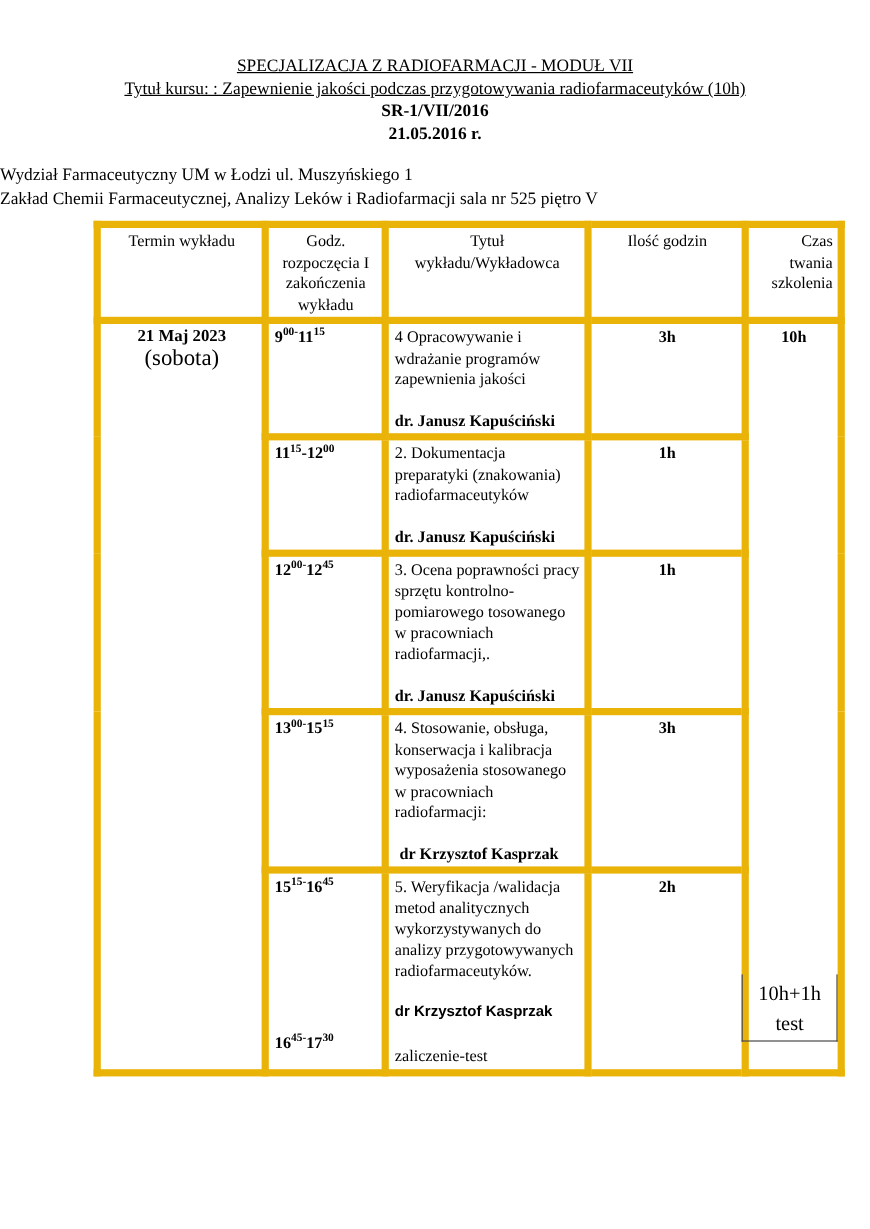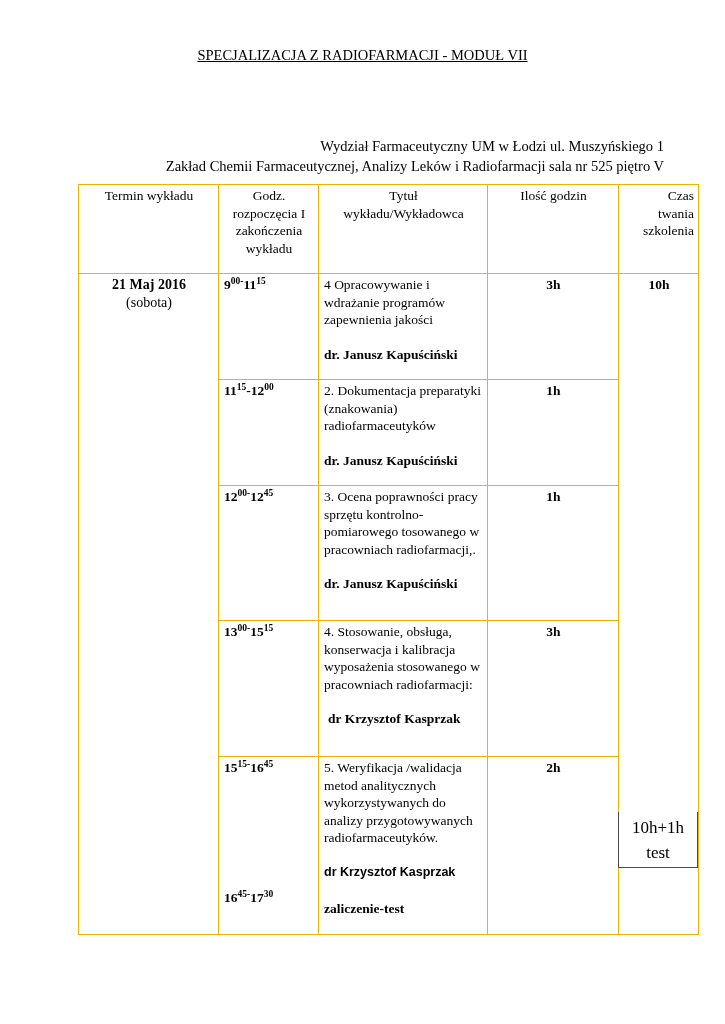--- a/index.html
+++ b/index.html
@@ -30,42 +30,42 @@
     white-space: nowrap;
   }
   .hdr-underline { text-decoration: underline; }
   .hdr-bold { font-weight: bold; }
 
   .venue-block {
     position: absolute;
     left: 0;
     top: 136px;
     width: 664px;
-    text-align: right;
+    text-align: left;
     font-family: Liberation Serif, serif;
   }
   .venue-line {
     font-size: 14.5px;
     line-height: 20px;
     white-space: nowrap;
   }
 
   
   .sched-table {
     position: absolute;
     left: 78px;
     top: 184px;
     width: 620px;
     border-collapse: collapse;
     table-layout: fixed;
   }
   .sched-table td {
-    border: 1px solid #eab308;
+    border: 6px solid #eab308;
     vertical-align: top;
-    padding: 2px 4px 16px 5px;
+    padding: 2px 4px 2px 5px;
     font-size: 13.5px;
     line-height: 17.5px;
     margin-top: 23px;
   }
 
   .col-termin   { width: 140px; }
   .col-godz     { width: 100px; }
   .col-tytul    { width: 169px; }
   .col-ilosc    { width: 131px; }
   .col-czas     { width: 80px;  }
@@ -73,21 +73,21 @@
   
   .hdr-cell { text-align: center; height: 62px; }
   .hdr-cell.left-align { text-align: right; padding-left: 6px; }
 
   
   .date-cell {
     text-align: center;
     vertical-align: middle;
   }
   .date-main { font-weight: bold; font-size: 14px; }
-  .date-sub  { font-size: 14px; }
+  .date-sub  { font-size: 19px; }
 
   
   .time-cell {
     font-weight: bold;
     font-size: 13.5px;
     white-space: nowrap;
     padding-top: 3px;
     padding-left: 6px;
   }
   .time-cell sup {
@@ -103,21 +103,21 @@
     font-weight: bold;
     display: block;
     margin-top: 17px;
   }
   .lecturer.indented { padding-left: 4px; }
   .lecturer.sans {
     font-family: "Liberation Sans", "DejaVu Sans", sans-serif;
     font-size: 12.5px;
   }
   .test-line {
-    font-weight: bold;
+    font-weight: normal;
     display: block;
     margin-top: 19px;
   }
 
   
   .hours-cell {
     text-align: center;
     vertical-align: middle;
     font-weight: bold;
     font-size: 13px;
@@ -147,20 +147,23 @@
     justify-content: center;
     font-size: 17px;
     line-height: 25px;
   }
 </style>
 </head>
 <body>
 
 <div class="doc-header">
   <div class="hdr-line hdr-underline">SPECJALIZACJA Z RADIOFARMACJI - MODUŁ VII</div>
+  <div class="hdr-line hdr-underline">Tytuł kursu: : Zapewnienie jakości podczas przygotowywania radiofarmaceutyków  (10h)</div>
+  <div class="hdr-line hdr-bold">SR-1/VII/2016</div>
+  <div class="hdr-line hdr-bold">21.05.2016 r.</div>
 </div>
 
 <div class="venue-block">
   <div class="venue-line">Wydział Farmaceutyczny UM w Łodzi  ul. Muszyńskiego 1</div>
   <div class="venue-line">Zakład Chemii Farmaceutycznej, Analizy Leków i Radiofarmacji  sala nr 525 piętro V</div>
 </div>
 
 <table class="sched-table">
   <colgroup>
     <col class="col-termin">
@@ -186,21 +189,21 @@
       <td class="hdr-cell">Ilość godzin</td>
       <td class="hdr-cell left-align">
         <span>Czas</span><br>
         <span>twania</span><br>
         <span>szkolenia</span>
       </td>
     </tr>
 
     <tr>
       <td class="date-cell" rowspan="5">
-        <div class="date-main">21  Maj 2016</div>
+        <div class="date-main">21  Maj 2023</div>
         <div class="date-sub">(sobota)</div>
       </td>
       <td class="time-cell" style="height:85px">
         <span>9</span><sup>00</sup><sup>-</sup><span>11</span><sup>15</sup>
       </td>
       <td class="title-cell">
         <span class="body-text">4 Opracowywanie i wdrażanie programów zapewnienia jakości</span>
         <span class="lecturer">dr. Janusz Kapuściński</span>
       </td>
       <td class="hours-cell">3h</td>

